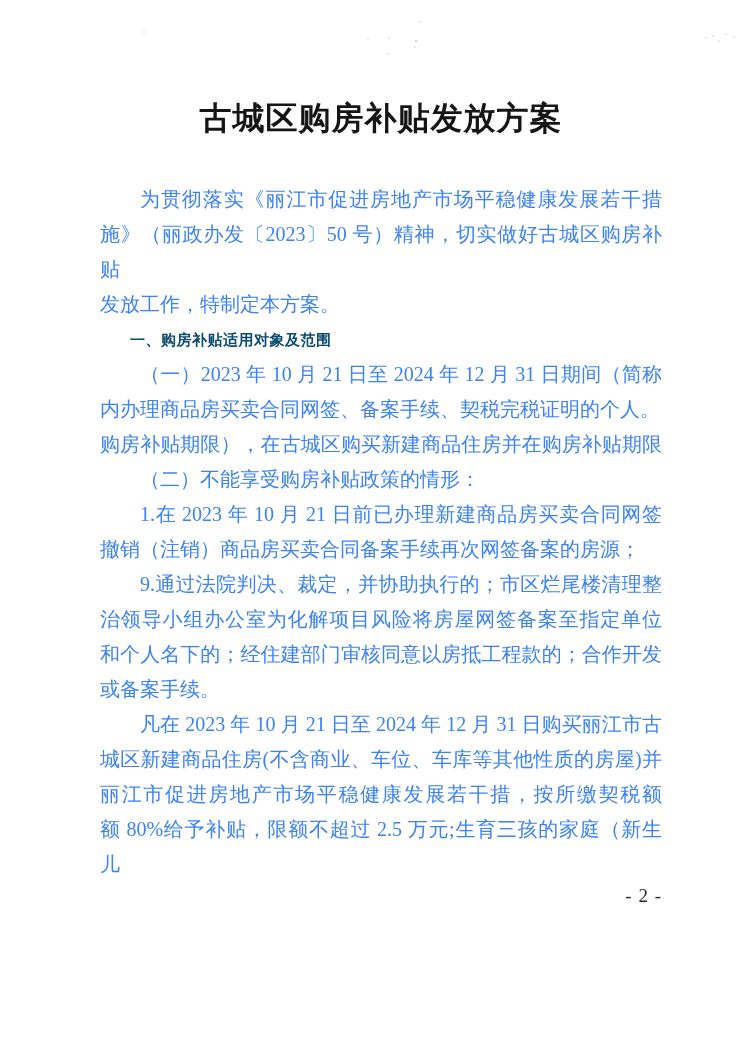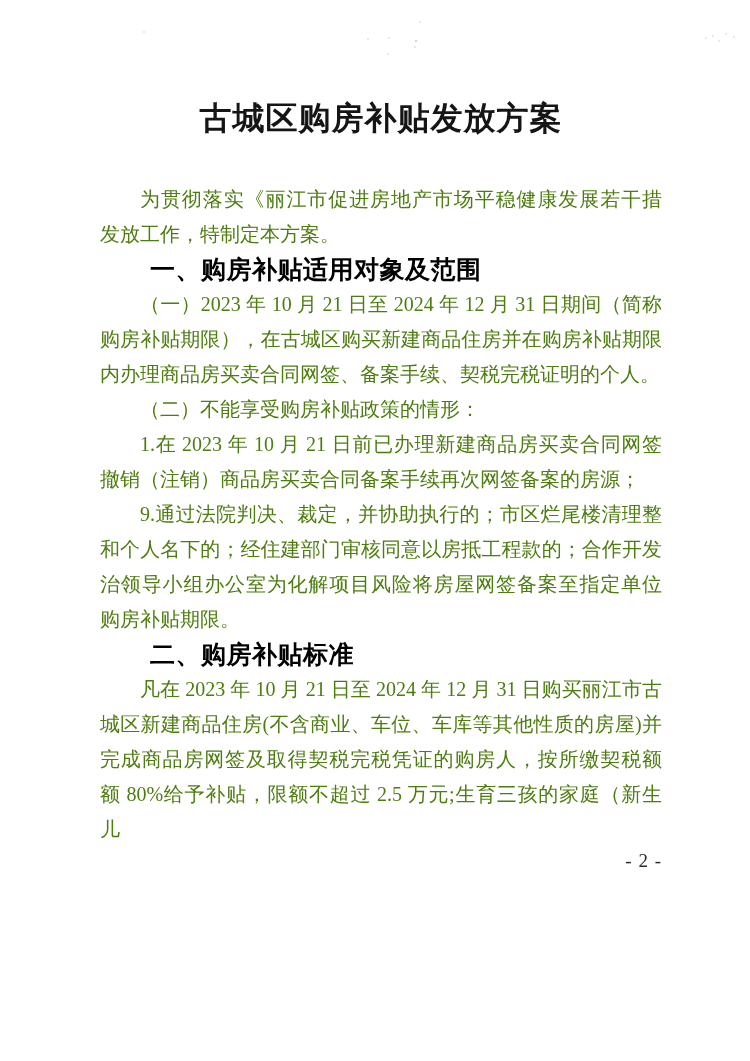--- a/index.html
+++ b/index.html
@@ -31,36 +31,36 @@
     color: #151515;
     line-height: 42px;
   }
   .doc-body {
     margin-top: 43px;
   }
   .line {
     font-size: 20px;
     line-height: 35px;
     text-align: justify;
-    color: #4d7c0f;
+    color: #3b82f6;
     white-space: pre-wrap;
   }
   .line.full {
     text-align-last: justify;
   }
   .line.first {
     text-indent: 2em;
   }
   .heading {
-    font-family: Liberation Serif, serif;
+    font-family: Liberation Sans, sans-serif;
     font-weight: bold;
-    font-size: 25px;
+    font-size: 15px;
     line-height: 35px;
     text-indent: 2em;
-    color: #000000;
+    color: #0c4a6e;
     letter-spacing: 0.5px;
   }
   .page-number {
     margin-top: 3px;
     text-align: right;
     font-size: 19px;
     line-height: 22px;
     color: #2a2a2a;
     letter-spacing: 1px;
   }
@@ -92,45 +92,45 @@
   <i class="speck faint" style="left:725px; top:33px;"></i>
   <i class="speck faint" style="left:733px; top:36px;"></i>
   <i class="speck faint" style="left:143px; top:31px;"></i>
 
   <div class="content">
     <div class="doc-title">古城区购房补贴发放方案</div>
 
     <div class="doc-body">
         <div class="paragraph">
           <div class="line first full">为贯彻落实《丽江市促进房地产市场平稳健康发展若干措</div>
+          <div class="line full">施》（丽政办发〔2023〕50 号）精神，切实做好古城区购房补贴</div>
           <div class="line">发放工作，特制定本方案。</div>
         </div>
         <div class="heading">一、购房补贴适用对象及范围</div>
         <div class="paragraph">
           <div class="line first full">（一）2023 年 10 月 21 日至 2024 年 12 月 31 日期间（简称</div>
+          <div class="line">内办理商品房买卖合同网签、备案手续、契税完税证明的个人。</div>
           <div class="line full">购房补贴期限），在古城区购买新建商品住房并在购房补贴期限</div>
-          <div class="line">内办理商品房买卖合同网签、备案手续、契税完税证明的个人。</div>
         </div>
         <div class="paragraph">
           <div class="line first">（二）不能享受购房补贴政策的情形：</div>
         </div>
         <div class="paragraph">
           <div class="line first full">1.在 2023 年 10 月 21 日前已办理新建商品房买卖合同网签</div>
           <div class="line">撤销（注销）商品房买卖合同备案手续再次网签备案的房源；</div>
         </div>
         <div class="paragraph">
           <div class="line first full">9.通过法院判决、裁定，并协助执行的；市区烂尾楼清理整</div>
+          <div class="line full">治领导小组办公室为化解项目风险将房屋网签备案至指定单位</div>
           <div class="line full">和个人名下的；经住建部门审核同意以房抵工程款的；合作开发</div>
-          <div class="line full">治领导小组办公室为化解项目风险将房屋网签备案至指定单位</div>
-          <div class="line">购房补贴期限。</div>
+          <div class="line">或备案手续。</div>
         </div>
-        <div class="heading">二、购房补贴标准</div>
         <div class="paragraph">
           <div class="line first full">凡在 2023 年 10 月 21 日至 2024 年 12 月 31 日购买丽江市古</div>
           <div class="line full">城区新建商品住房(不含商业、车位、车库等其他性质的房屋)并</div>
-          <div class="line full">完成商品房网签及取得契税完税凭证的购房人，按所缴契税额</div>
+          <div class="line full">丽江市促进房地产市场平稳健康发展若干措，按所缴契税额</div>
           <div class="line full">额 80%给予补贴，限额不超过 2.5 万元;生育三孩的家庭（新生儿</div>
         </div>
       </div>
 
     <div class="page-number">- 2 -</div>
   </div>
 </div>
 
 </body></html>

